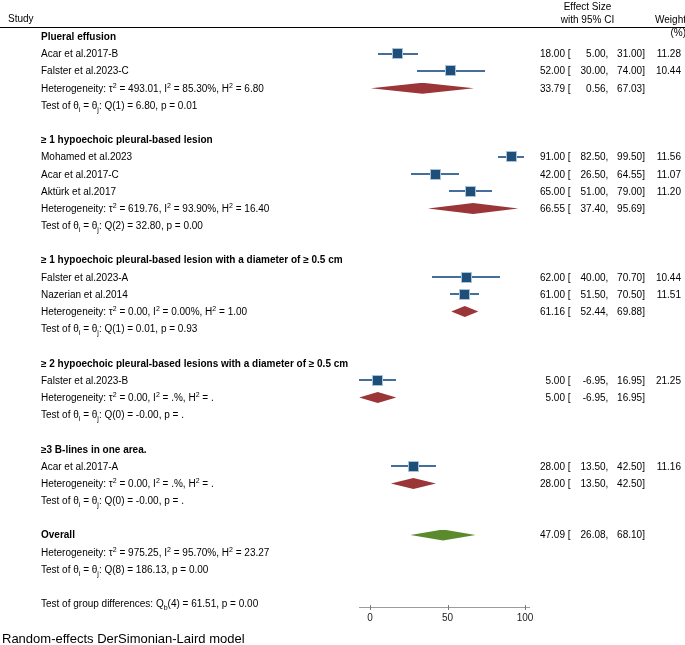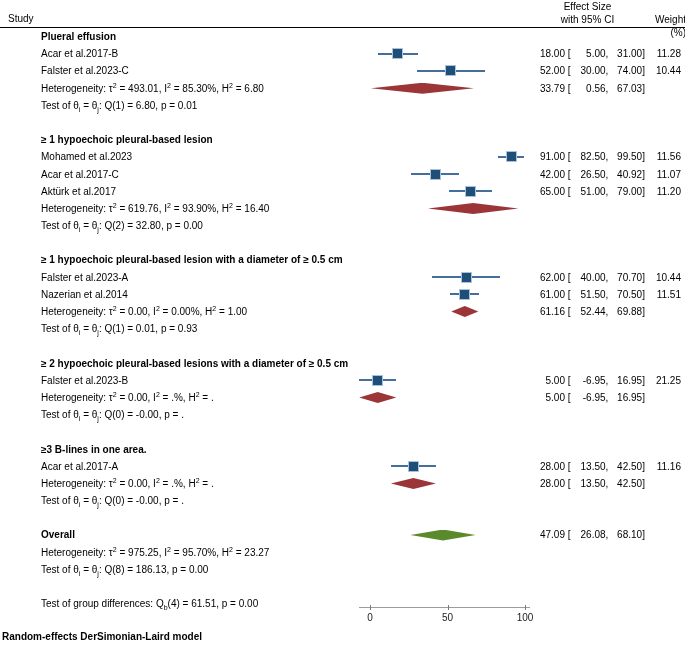--- a/index.html
+++ b/index.html
@@ -25,21 +25,21 @@
   .eff .est{width:31px;}
   .eff .lo{width:35px;}
   .eff .hi{width:31px;}
   .wt{position:absolute;left:645px;top:0;width:36px;text-align:right;line-height:17.2px;}
   sup{font-size:7px;line-height:0;}
   sub{font-size:7px;line-height:0;}
   .axis{position:absolute;left:345px;top:606px;width:195px;height:28px;}
   .axis-line{position:absolute;top:1px;height:1px;background:#9c9c9c;}
   .tick{position:absolute;top:-1px;width:1px;height:5px;background:#7a7a7a;}
   .tick-lbl{position:absolute;top:6px;width:30px;text-align:center;color:#1a1a1a;}
-  .footer{position:absolute;left:2px;top:631px;font-size:10px;font-weight:bold;}
+  .footer{position:absolute;left:2px;top:631px;font-size:13px;}
 </style>
 </head>
 <body>
 
 <div class="canvas">
   <div class="hdr-study">Study</div>
   <div class="hdr-effect">
     <div>Effect Size</div>
     <div>with 95% CI</div>
   </div>
@@ -93,37 +93,38 @@
         </div>
         <div class="eff"><span class="n est">91.00</span> [<span class="n lo">82.50</span>, <span class="n hi">99.50</span>]</div>
         <div class="wt">11.56</div>
       </div>
       <div class="row">
         <div class="lbl">Acar et al.2017-C</div>
         <div class="plot">
           <div class="ci" style="left: 66.075px; width: 48.05px; background: rgb(68, 110, 156);"></div>
           <div class="sq" style="left: 84.6px; background: rgb(31, 78, 121); border-color: rgb(168, 195, 218);"></div>
         </div>
-        <div class="eff"><span class="n est">42.00</span> [<span class="n lo">26.50</span>, <span class="n hi">40.92</span>]</div>
+        <div class="eff"><span class="n est">42.00</span> [<span class="n lo">26.50</span>, <span class="n hi">64.55</span>]</div>
         <div class="wt">11.07</div>
       </div>
       <div class="row">
         <div class="lbl">Aktürk et al.2017</div>
         <div class="plot">
           <div class="ci" style="left: 104.05px; width: 43.4px; background: rgb(68, 110, 156);"></div>
           <div class="sq" style="left: 120.25px; background: rgb(31, 78, 121); border-color: rgb(168, 195, 218);"></div>
         </div>
         <div class="eff"><span class="n est">65.00</span> [<span class="n lo">51.00</span>, <span class="n hi">79.00</span>]</div>
         <div class="wt">11.20</div>
       </div>
       <div class="row">
         <div class="lbl">Heterogeneity: τ<sup>2</sup> = 619.76, I<sup>2</sup> = 93.90%, H<sup>2</sup> = 16.40</div>
         <div class="plot">
           <div class="dia" style="left: 82.97px; width: 90.3495px; background: rgb(155, 53, 55);"></div>
         </div>
+        <div class="eff"><span class="n est">66.55</span> [<span class="n lo">37.40</span>, <span class="n hi">95.69</span>]</div>
       </div>
       <div class="row">
         <div class="lbl">Test of θ<sub>i</sub> = θ<sub>j</sub>: Q(2) = 32.80, p = 0.00</div>
       </div>
       <div class="row"></div>
       <div class="row bold">
         <div class="lbl">≥ 1 hypoechoic pleural-based lesion with a diameter of ≥ 0.5 cm</div>
       </div>
       <div class="row">
         <div class="lbl">Falster et al.2023-A</div>

